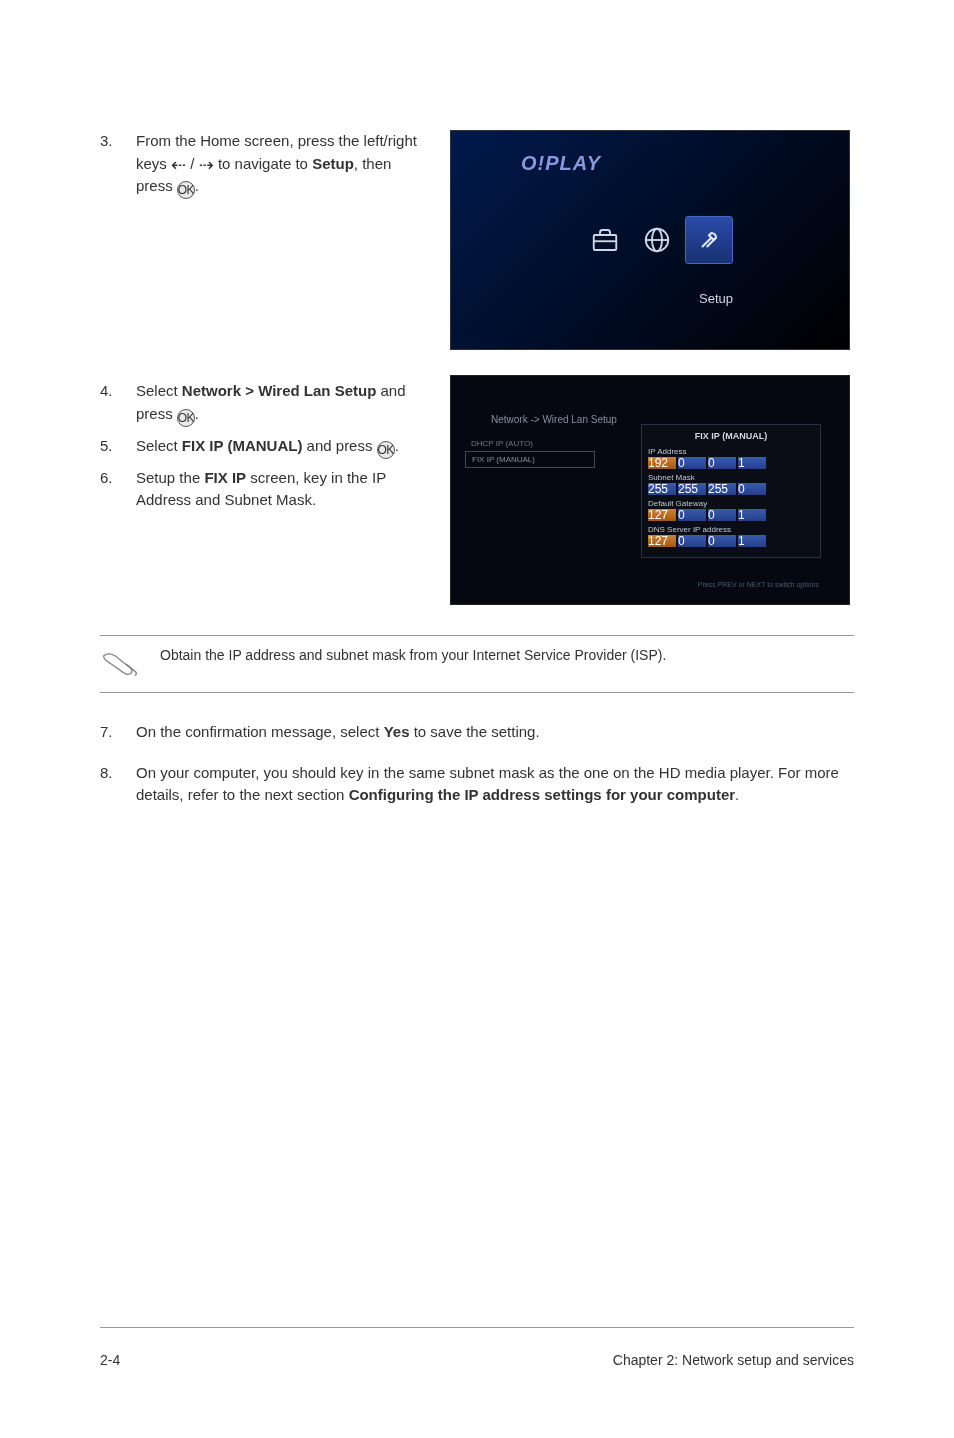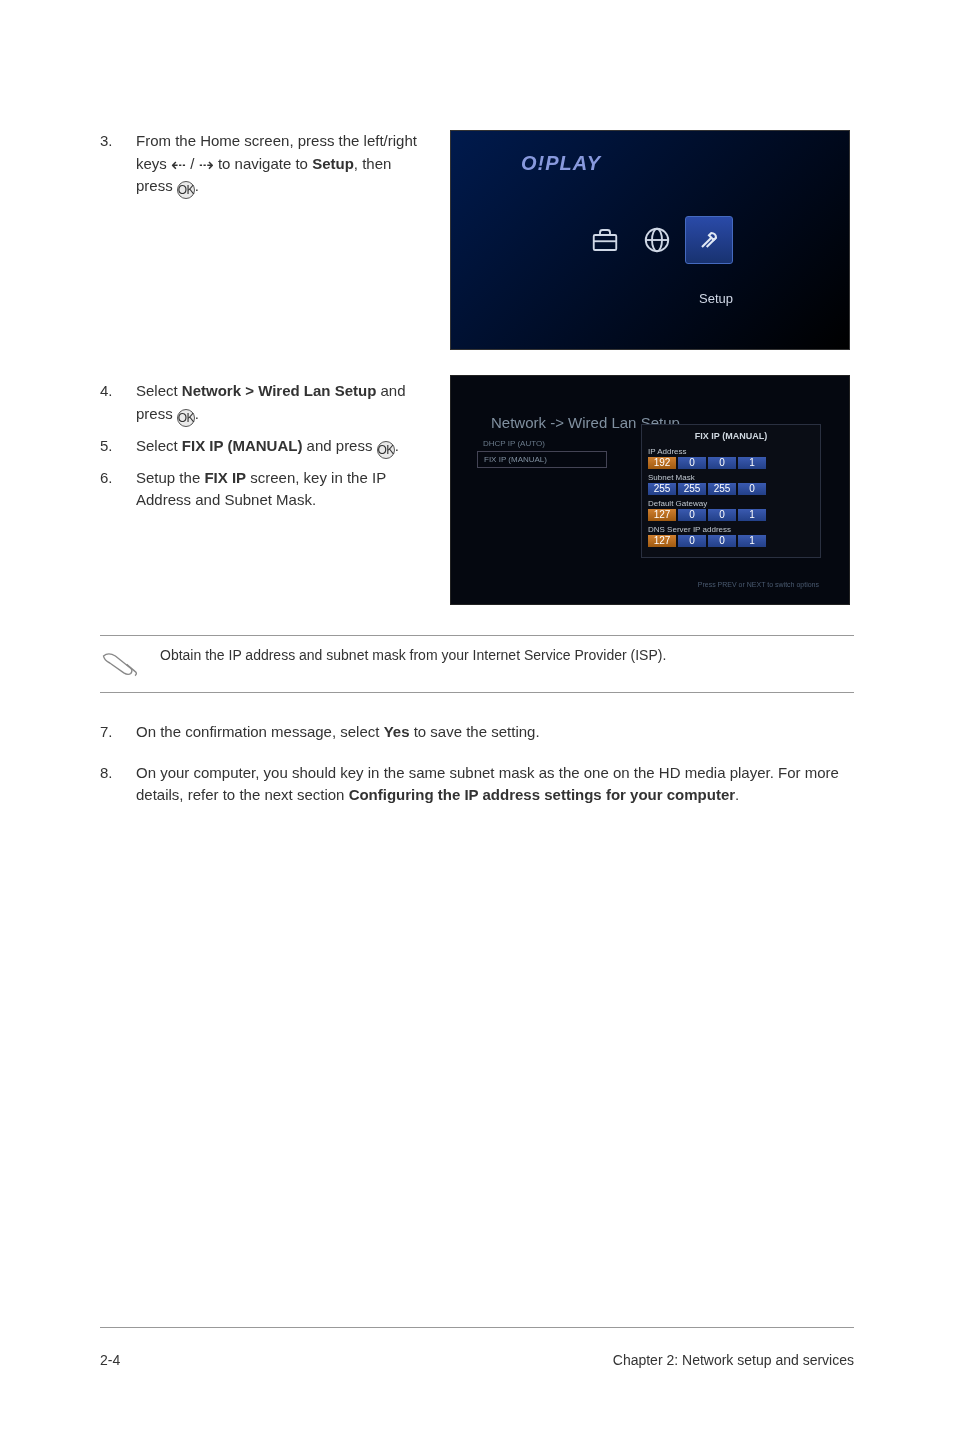--- a/index.html
+++ b/index.html
@@ -96,26 +96,26 @@
     position: relative;
     font-size: 9px;
     color: #9aa;
     margin-top: -5px;
   }
   .net-breadcrumb {
     position: absolute;
     top: 38px;
     left: 40px;
     color: #8090a0;
-    font-size: 15px;
+    font-size: 10px;
   }
   .net-left-panel {
     position: absolute;
     top: 60px;
-    left: 26px;
+    left: 14px;
     width: 130px;
   }
   .net-left-item {
     padding: 3px 6px;
     color: #6a7a8a;
     font-size: 8px;
   }
   .net-left-item.selected {
     border: 1px solid #445;
     color: #8090a0;
@@ -144,22 +144,22 @@
   .ip-row {
     display: flex;
     gap: 2px;
     margin-bottom: 4px;
   }
   .ip-box {
     background: linear-gradient(180deg,#3a5ab0,#234088);
     color: #fff;
     width: 28px;
     height: 12px;
-    font-size: 10px;
-    text-align: center;
+    font-size: 12px;
+    text-align: left;
     line-height: 12px;
   }
   .ip-box.first {
     background: linear-gradient(180deg,#d08030,#a05a10);
   }
   .net-footer {
     position: absolute;
     bottom: 16px;
     right: 30px;
     color: #4a5a70;

